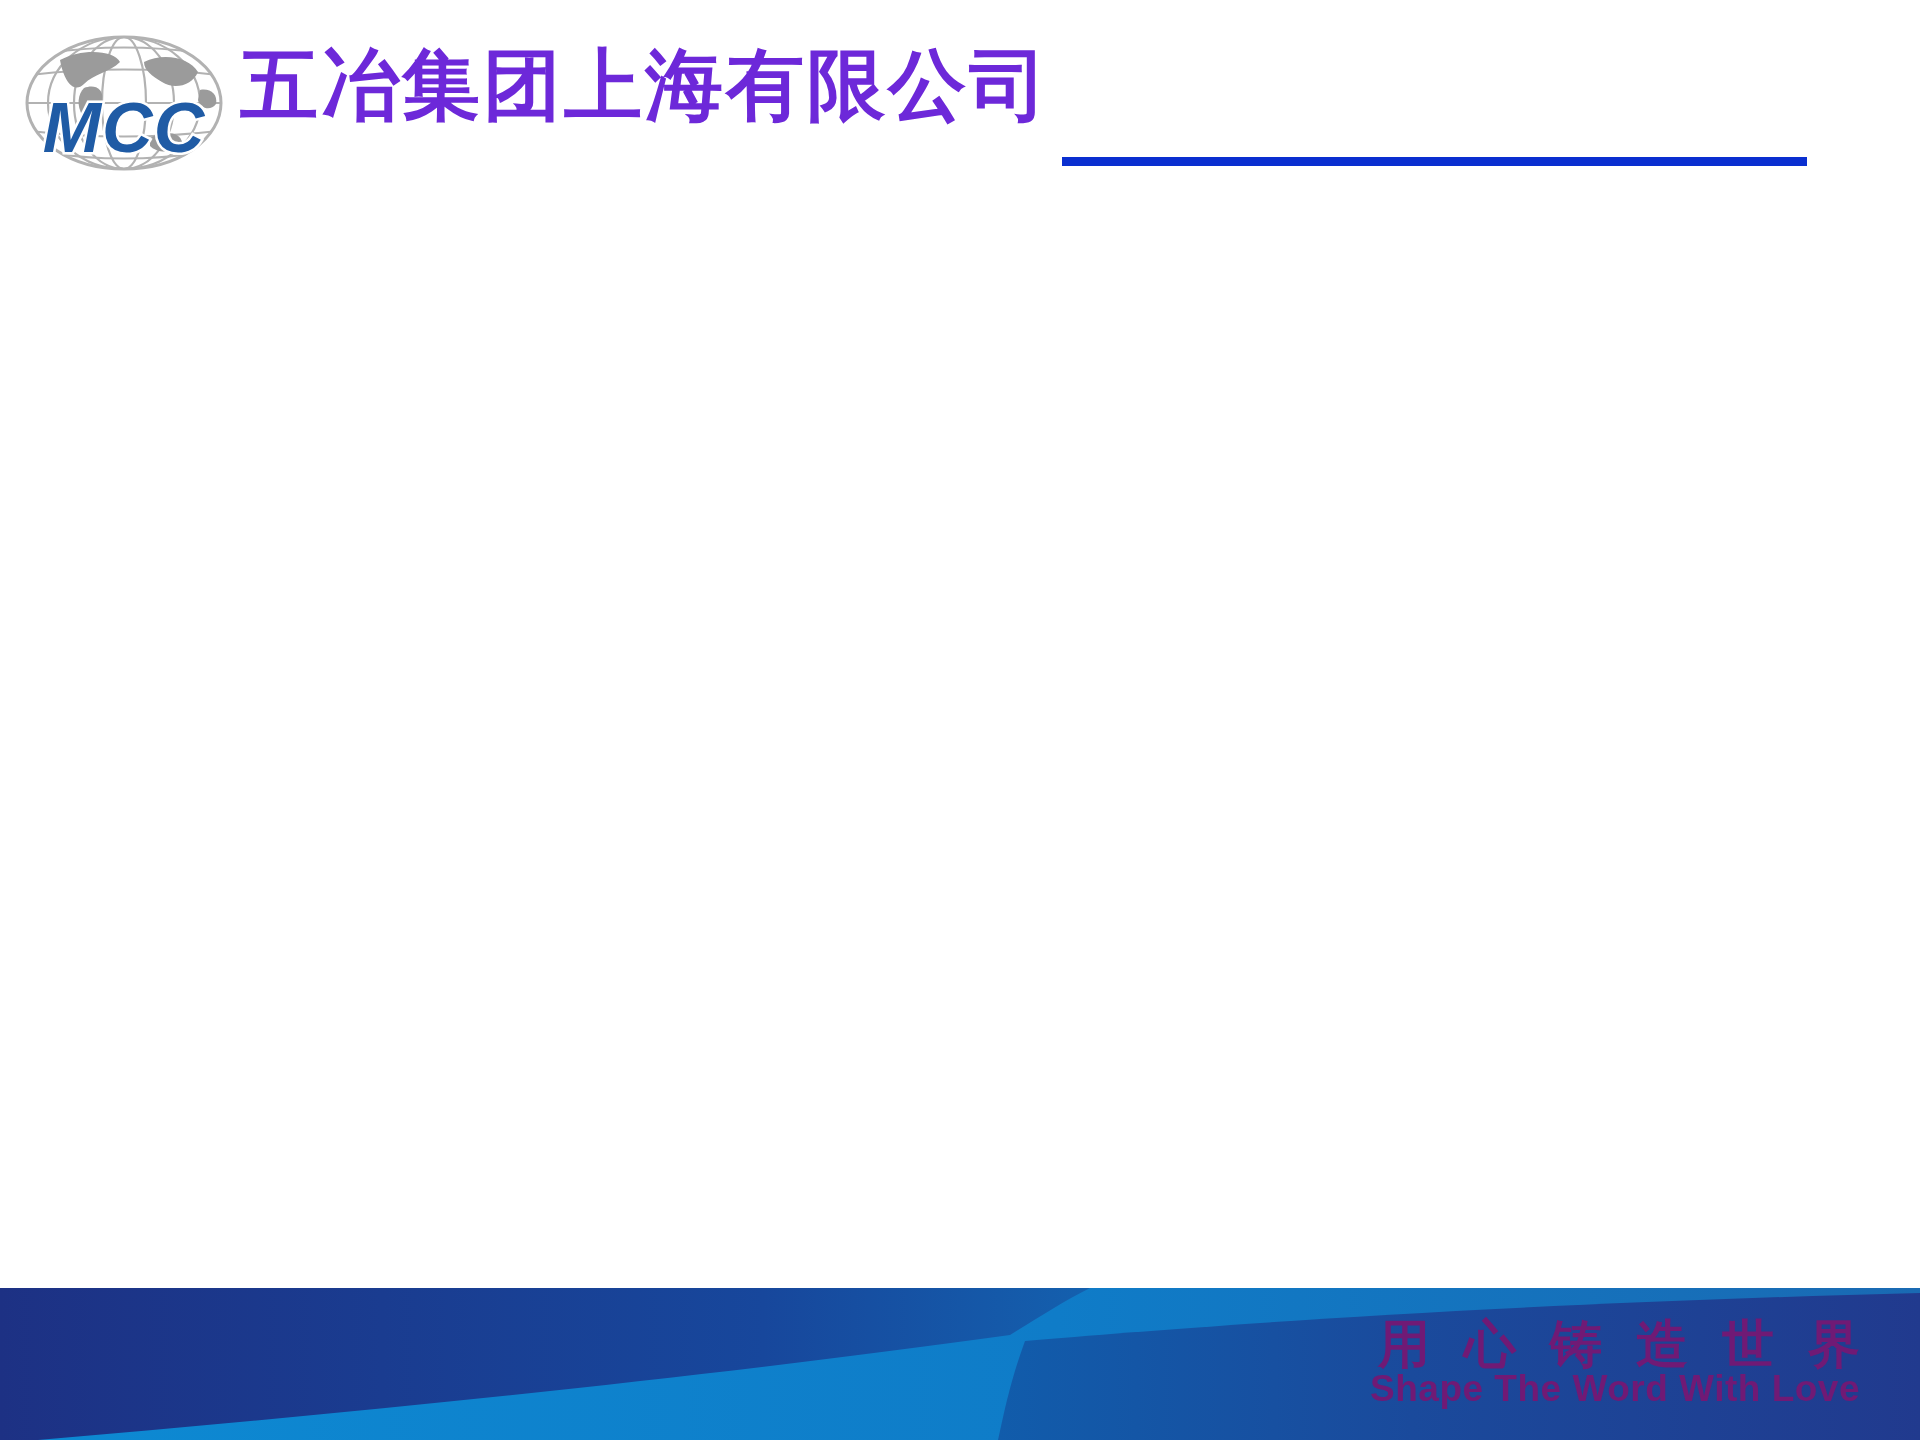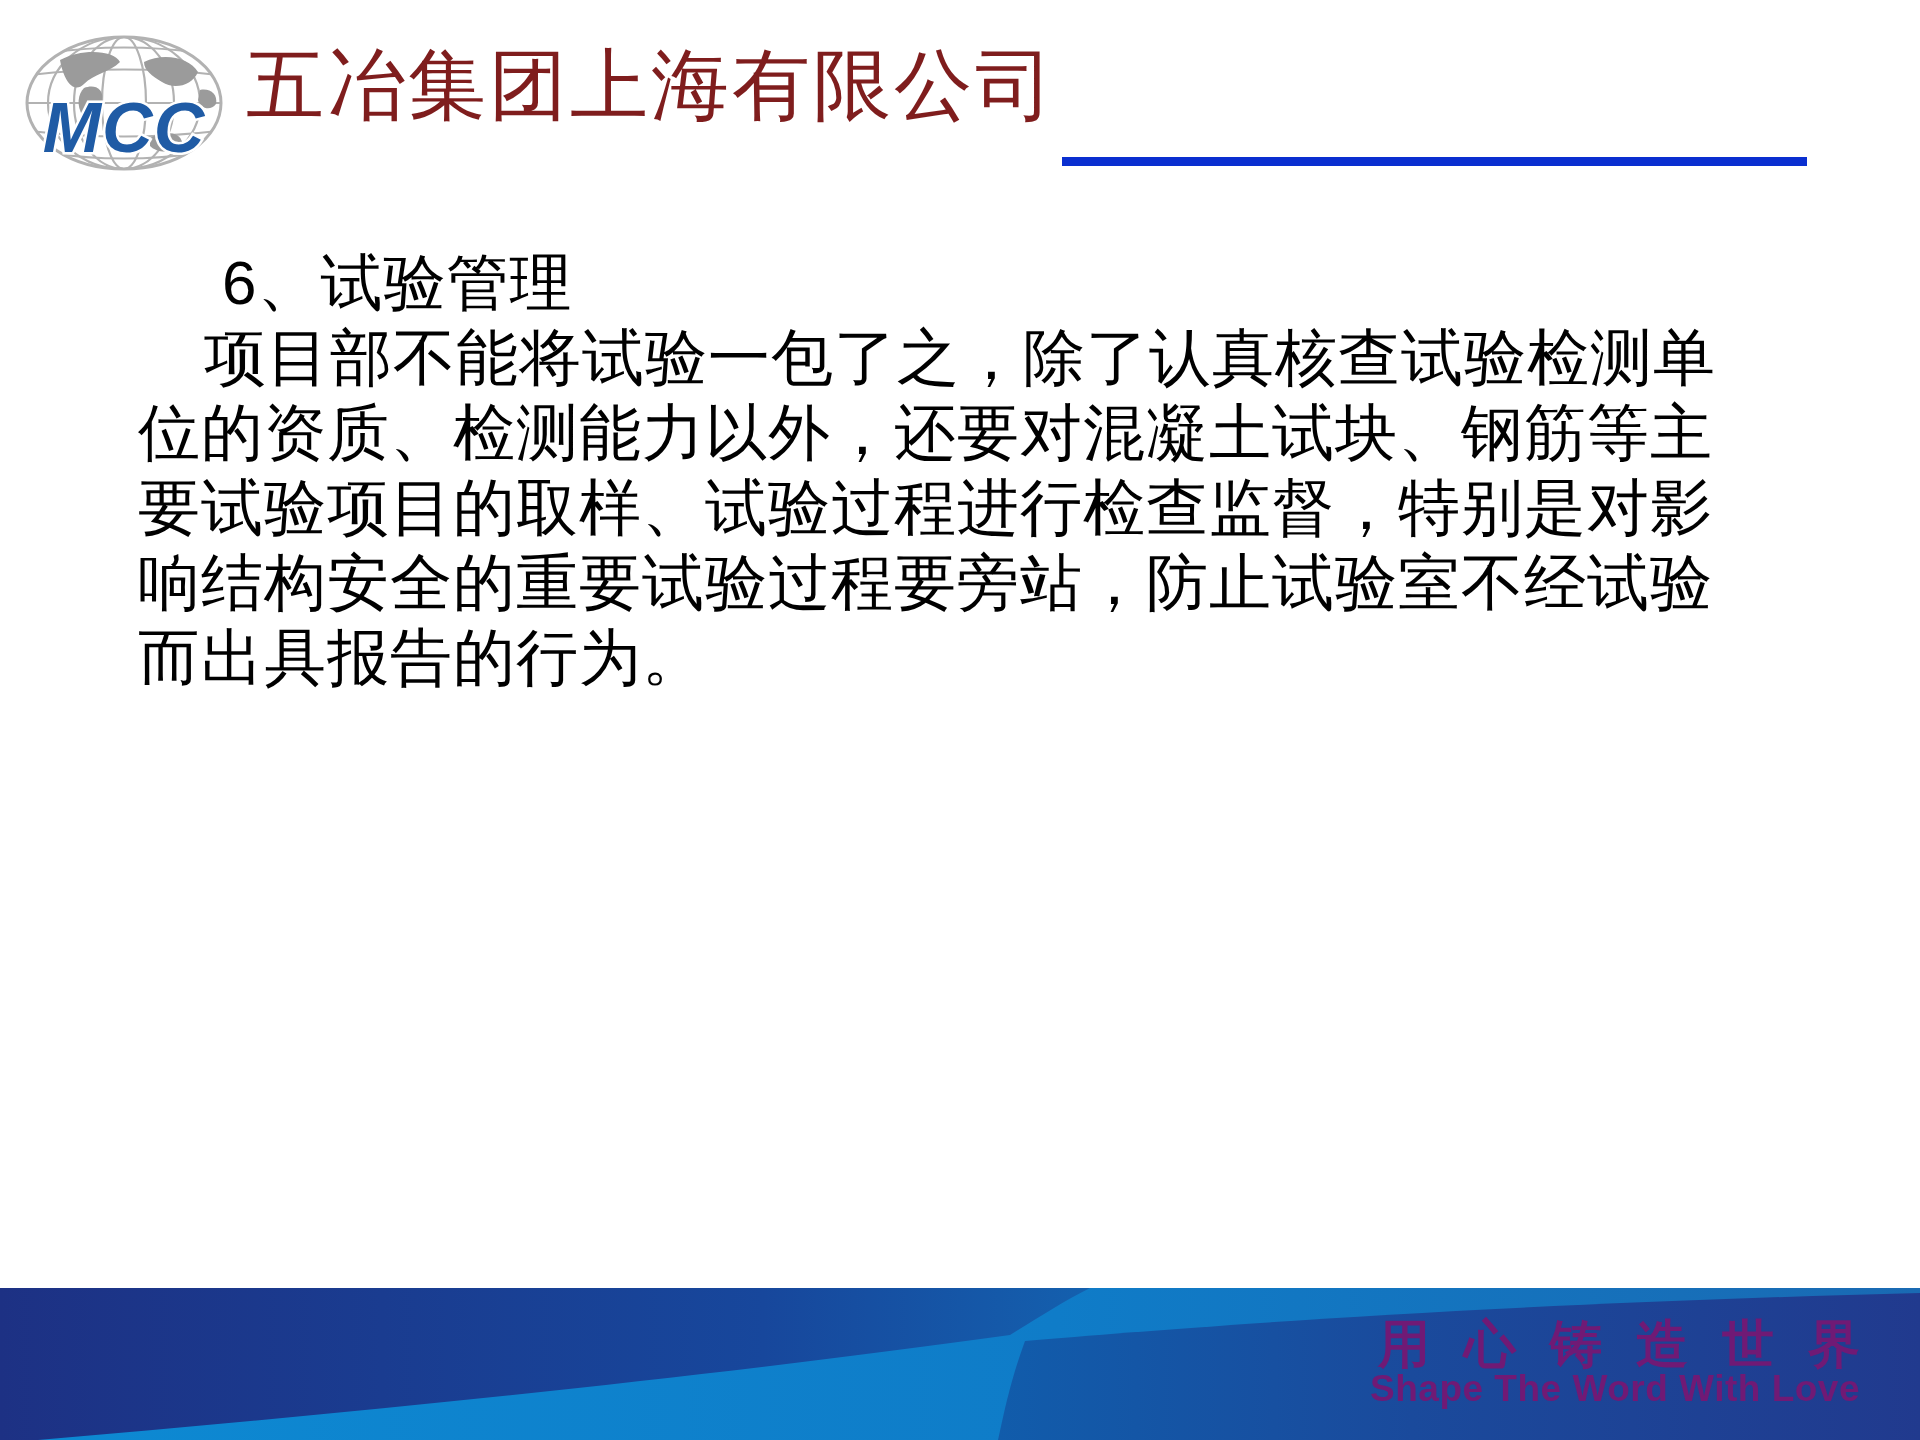--- a/index.html
+++ b/index.html
@@ -5,22 +5,22 @@
   html,body { margin:0; padding:0; background:#888; }
   .slide {
     position:relative; width:1920px; height:1440px;
     background:#ffffff; overflow:hidden;
     font-family:"Liberation Sans", sans-serif;
   }
 
   
   .logo { position:absolute; left:22px; top:28px; width:206px; height:156px;font-style:italic; }
   .company-title {
-    position:absolute; left:246px; top:46px;
-    font-size:78px; font-weight:400; color:#7f1d1d;
+    position:absolute; left:240px; top:46px;
+    font-size:78px; font-weight:700; color:#6d28d9;
     letter-spacing:3px; line-height:1; white-space:nowrap;
   }
   .title-rule {
     position:absolute; left:1062px; top:157px;
     width:745px; height:9px; background:#0a2fd0;
   }
 
   
   .content {
     position:absolute; left:138px; top:245px; width:1650px;
@@ -79,28 +79,20 @@
         </g>
         <text x="102" y="124" text-anchor="middle" font-family="Liberation Sans, sans-serif" font-size="70" font-weight="bold" letter-spacing="1" fill="#1f5ba5" stroke="#ffffff" stroke-width="5" paint-order="stroke">MCC</text>
       </g>
     </svg>
   </div>
 
   <div class="company-title">五冶集团上海有限公司</div>
 
   <div class="title-rule"></div>
 
-  <div class="content">
-    <div class="heading">6、试验管理</div>
-    <div class="para-first">项目部不能将试验一包了之，除了认真核查试验检测单</div>
-    <div>位的资质、检测能力以外，还要对混凝土试块、钢筋等主</div>
-    <div>要试验项目的取样、试验过程进行检查监督，特别是对影</div>
-    <div>响结构安全的重要试验过程要旁站，防止试验室不经试验</div>
-    <div>而出具报告的行为。</div>
-  </div>
 
   <div class="banner">
     <svg viewBox="0 0 1920 152" preserveAspectRatio="none">
       <defs>
         <linearGradient id="gBright" x1="0" y1="0" x2="1" y2="0">
           <stop offset="0" stop-color="#0d8ad3"></stop>
           <stop offset="0.55" stop-color="#0f7cc8"></stop>
           <stop offset="1" stop-color="#1a6ab3"></stop>
         </linearGradient>
         <linearGradient id="gTL" x1="0" y1="0" x2="1" y2="0">

